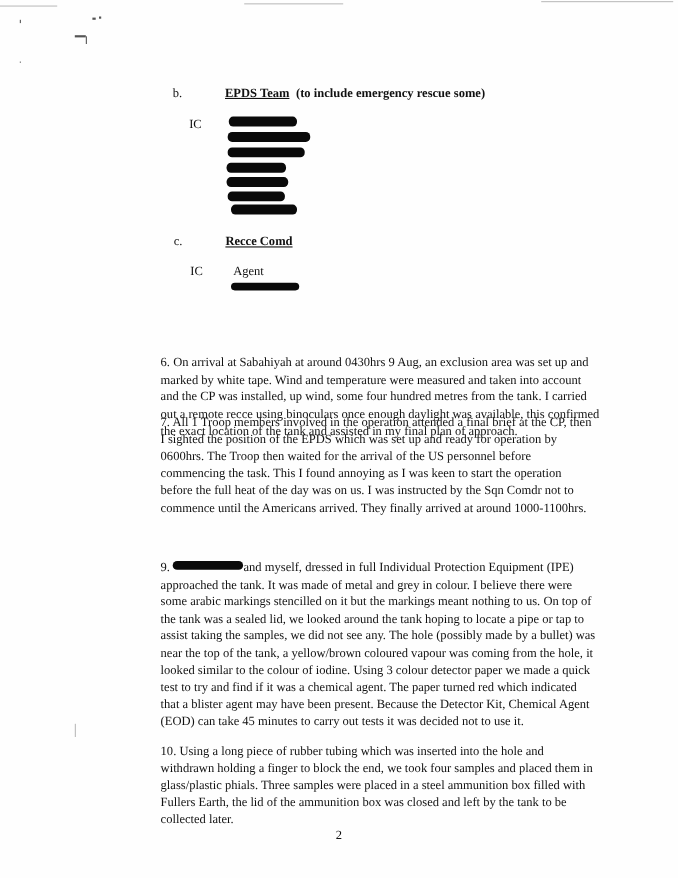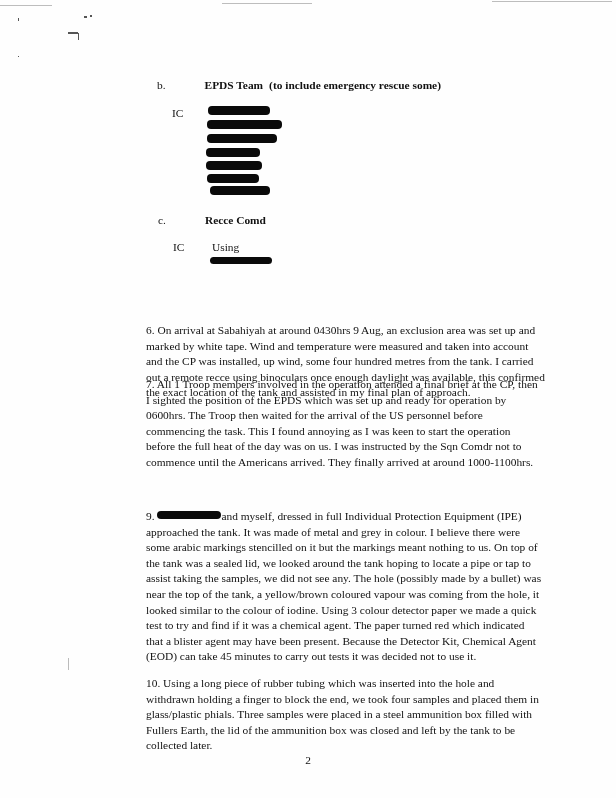--- a/index.html
+++ b/index.html
@@ -6,21 +6,21 @@
     body {
       width: 616px; height: 798px; position: relative; overflow: hidden;
       font-family: "Liberation Serif", "DejaVu Serif", serif;
       color: #111111;
     }
     .page { position: absolute; left: 0; top: 0; width: 616px; height: 798px; background: #fefefe; }
     .scan-line { position: absolute; height: 1px; background: #bdbdbd; }
     .speck { position: absolute; background: #555; }
     .heading { position: absolute; font-weight: bold; font-size: 11.4px; white-space: nowrap; }
     .heading .letter { font-weight: normal; margin-right: 6px; }
-    .heading .title { margin-right: 6px; padding-left: 33px; }
+    .heading .title { text-decoration: underline; margin-right: 6px; padding-left: 33px; }
     .ic { position: absolute; font-size: 11.4px; }
     .redact { position: absolute; background: #0a0a0a; border-radius: 4px; }
     .para { position: absolute; left: 146px; width: 460px; font-size: 11.4px; line-height: 15.6px; white-space: pre-line; }
     .inline-redact { display: inline-block; width: 64px; height: 8px; background: #0a0a0a; border-radius: 4px; vertical-align: 1px; margin-right: 0px; }
     .page-num { position: absolute; left: 0; width: 616px; top: 754px; text-align: center; font-size: 11.4px; }
   </style>
 </head>
 <body>
 
 <div class="page">
@@ -47,21 +47,21 @@
     <div class="redact" style="left:206px;top:148px;width:54px;height:9px;"></div>
     <div class="redact" style="left:206px;top:161px;width:56px;height:9px;"></div>
     <div class="redact" style="left:207px;top:174px;width:52px;height:9px;"></div>
     <div class="redact" style="left:210px;top:186px;width:60px;height:9px;"></div>
   </div>
 
   <div class="heading" style="left:158px;top:214px;">
     <span class="letter">c.</span><span class="title" style="font-weight:bold;">Recce Comd</span>
   </div>
   <div class="ic" style="left:173px;top:241px;">IC</div>
-  <div class="ic" style="left:212px;top:241px;">Using</div>
+  <div class="ic" style="left:212px;top:241px;">Agent</div>
   <div class="redact" style="left:210px;top:257px;width:62px;height:7px;"></div>
 
   <div class="para" style="top:279px;margin-top:44px;"><span>6.</span>  <span>On arrival at Sabahiyah at around 0430hrs 9 Aug, an exclusion area was set up and
 marked by white tape.  Wind and temperature were measured and taken into account
 and the CP was installed, up wind, some four hundred metres from the tank.  I carried
 out a remote recce using binoculars once enough daylight was available, this confirmed
 the exact location of the tank and assisted in my final plan of approach.</span></div>
 
   <div class="para" style="top:377px;"><span>7.</span>  <span>All 1 Troop members involved in the operation attended a final brief at the CP, then
 I sighted the position of the EPDS which was set up and ready for operation by

